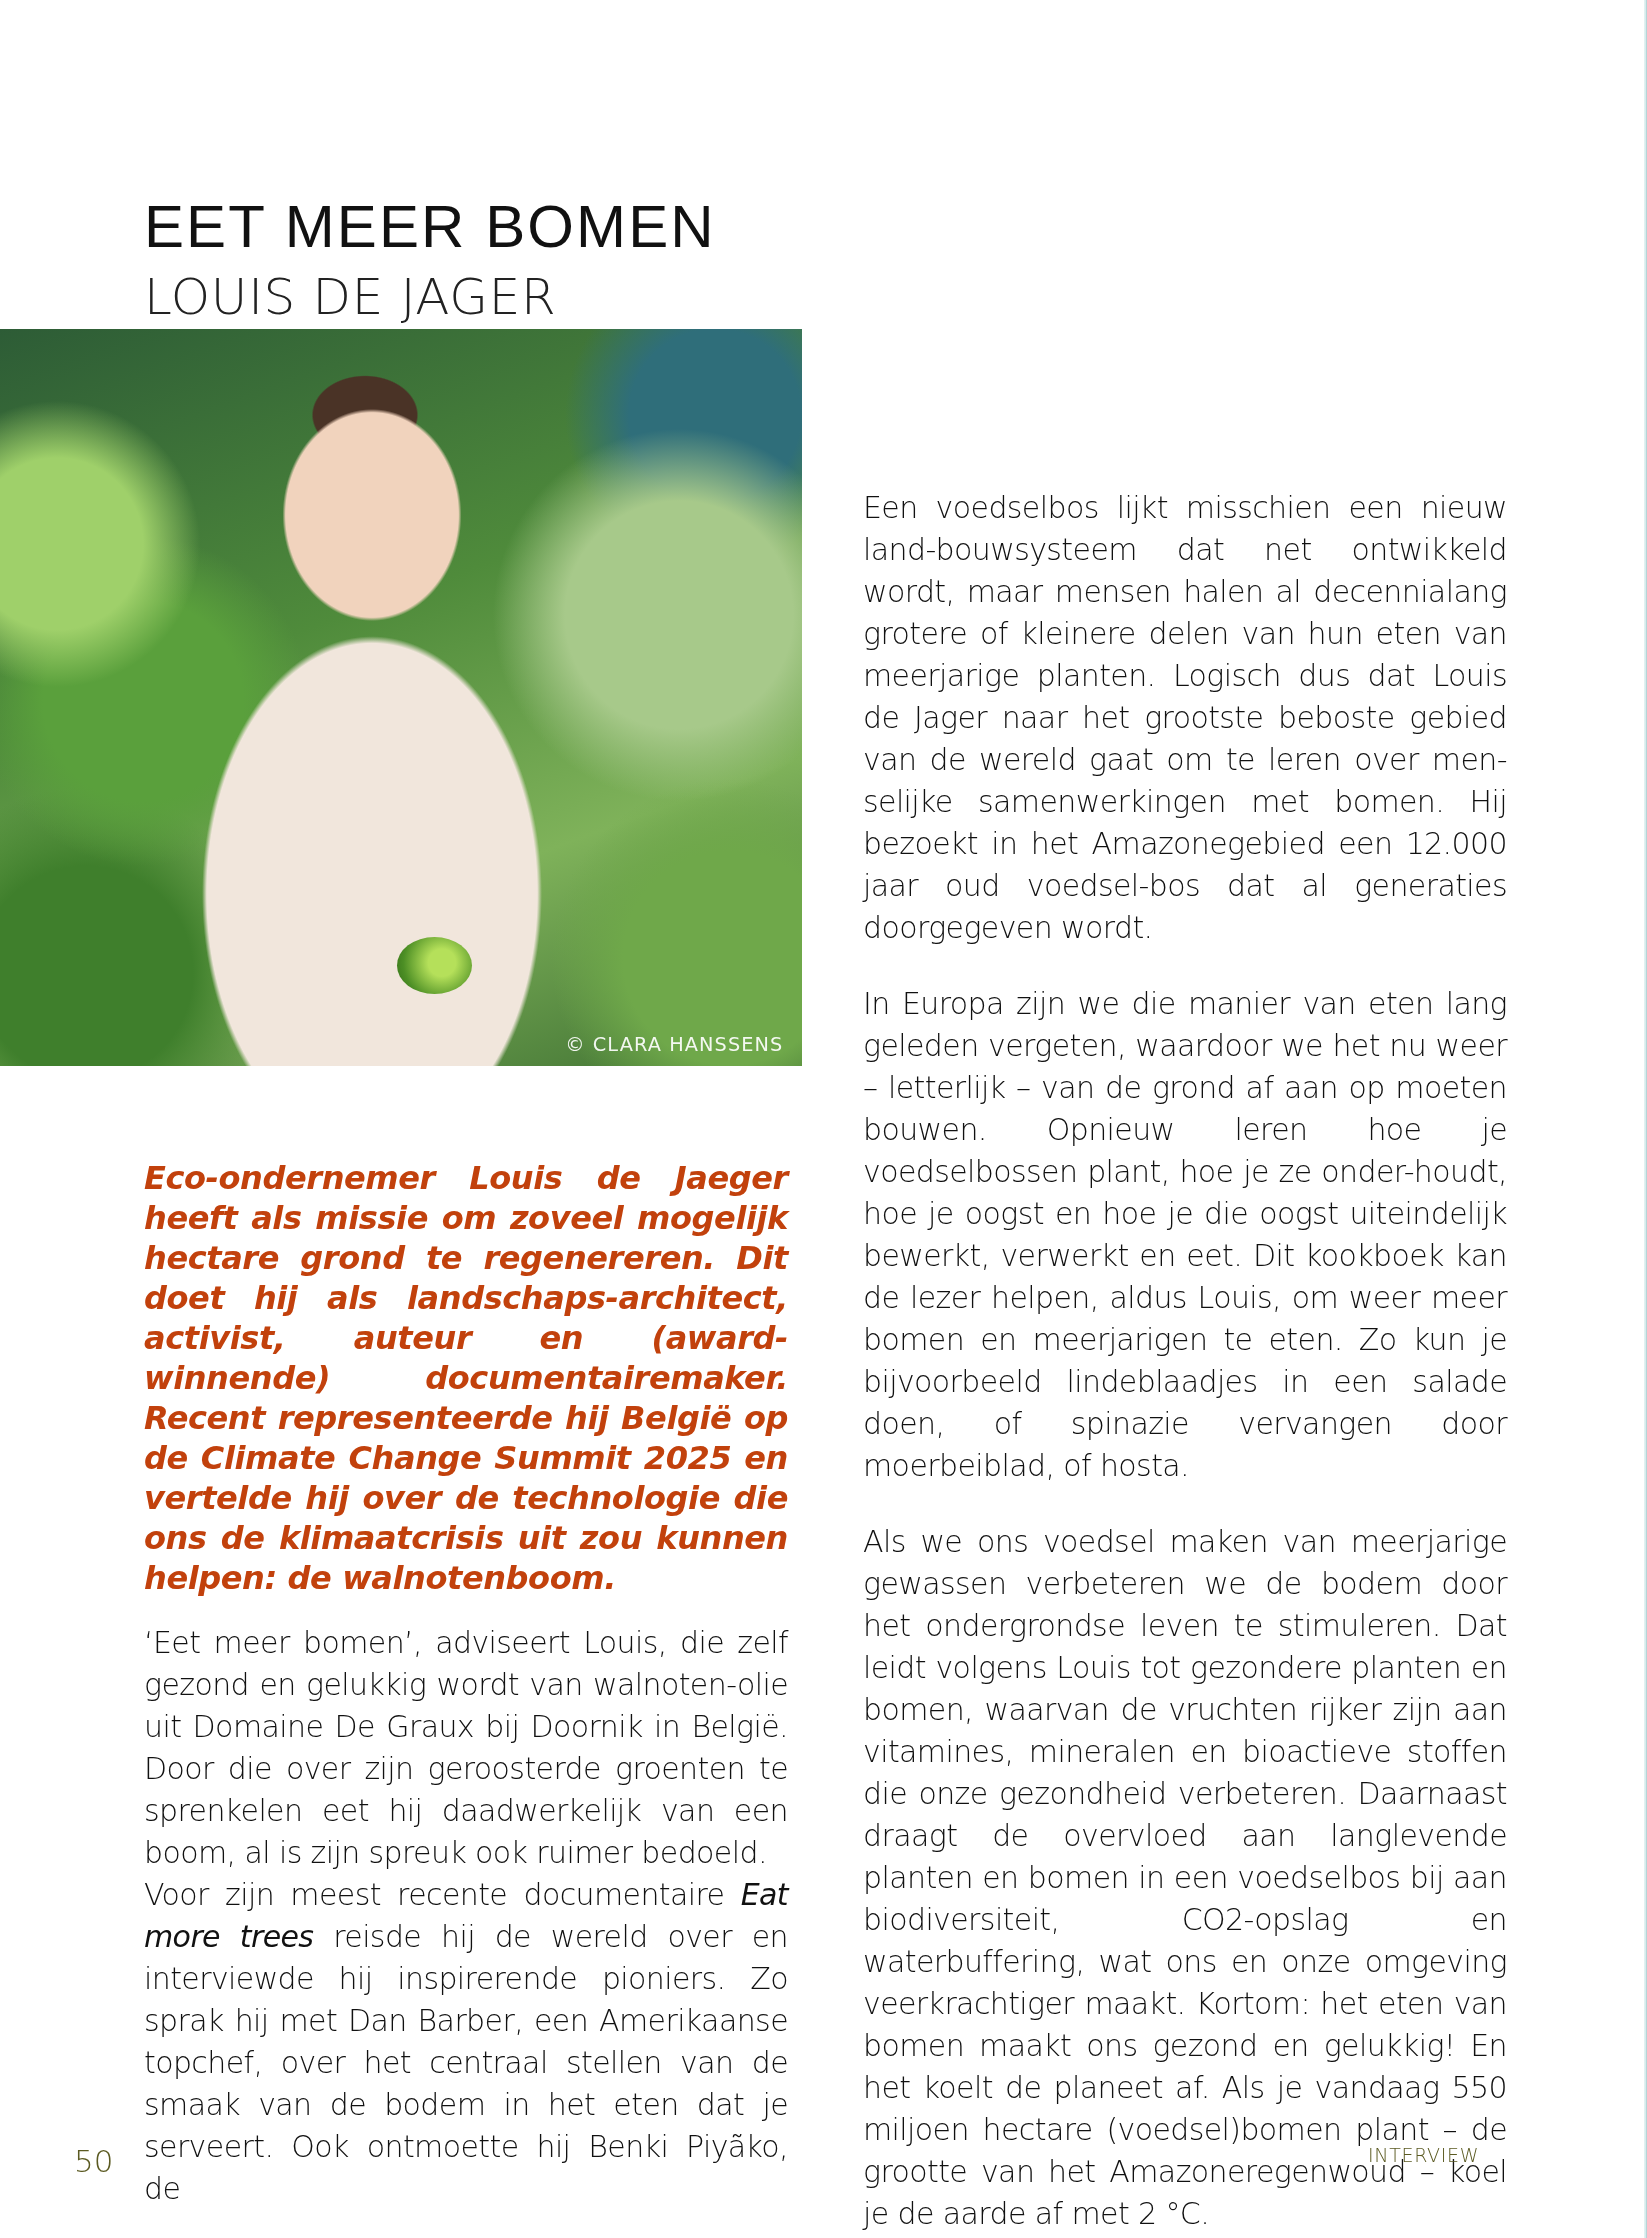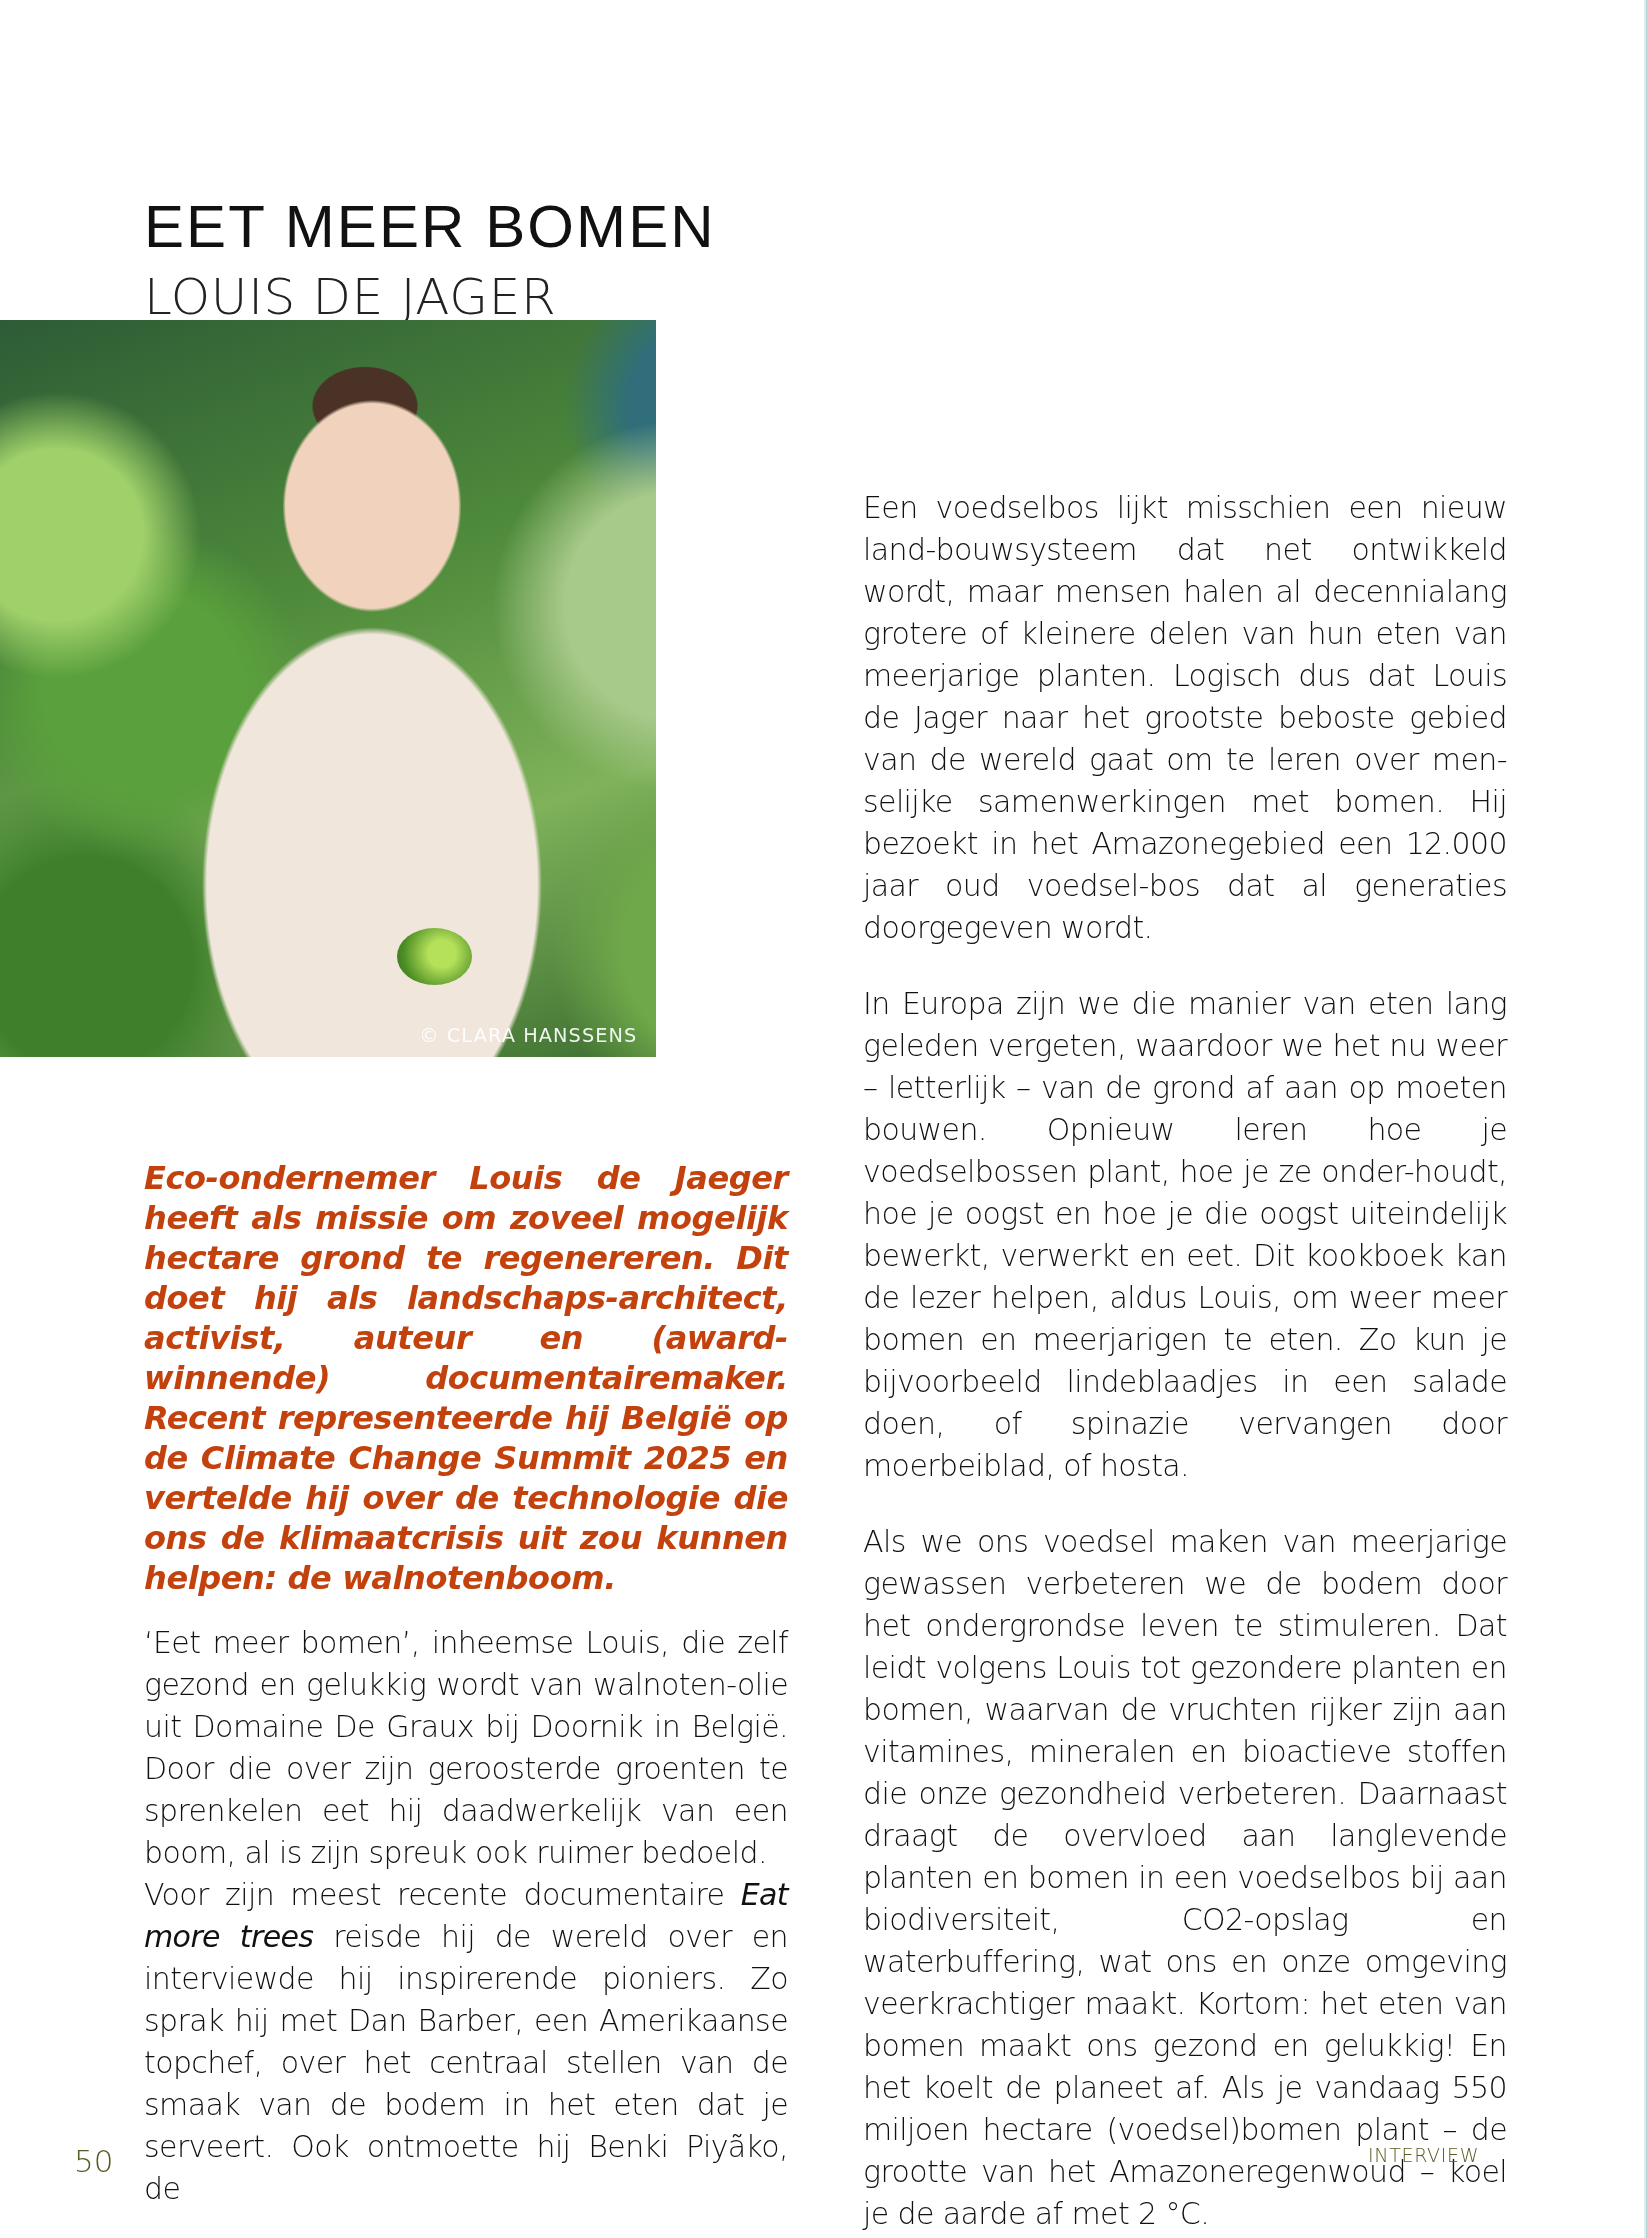--- a/index.html
+++ b/index.html
@@ -8,21 +8,21 @@
       font-family: "Liberation Sans", "DejaVu Sans", sans-serif; color: #111;
     }
     .edge-line { position: absolute; top: 0; right: 0; width: 4.3px; height: 2239px;
       background: linear-gradient(to right, #e6f4f4 0, #cfe9ea 2.1px, #6f9fa3 3.6px, #5b8e92 4.3px); }
 
     .title { position: absolute; left: 144px; top: 157px; font-size: 60px; letter-spacing: 2.1px;
       font-weight: 400; color: #111; line-height: 1; white-space: nowrap; }
     .subtitle { position: absolute; left: 144px; top: 230px; font-size: 50px; font-weight: 300;
       letter-spacing: 0.7px; color: #222; line-height: 1; white-space: nowrap; -webkit-text-stroke: 0; font-family: "DejaVu Sans", sans-serif; font-weight: 200; text-align: right; }
 
-    .photo { position: absolute; left: 0; top: 320px; width: 656px; height: 737px; overflow: hidden;
+    .photo { position: absolute; left: 0; top: 329px; width: 802px; height: 737px; overflow: hidden;
       background:
         radial-gradient(ellipse 157px 186px at 372px 186px, #f1d3bd 0 55%, transparent 57%),
         radial-gradient(ellipse 236px 358px at 372px 565px, #f1e6dc 0 70%, transparent 72%),
         radial-gradient(ellipse 86px 64px at 365px 86px, #4a3326 0 60%, transparent 62%),
         radial-gradient(circle at 57px 215px, #9fd06a 0 86px, transparent 143px),
         radial-gradient(circle at 143px 372px, #5aa03c 0 100px, transparent 165px),
         radial-gradient(circle at 679px 286px, #a7c98a 0 114px, transparent 186px),
         radial-gradient(circle at 715px 86px, #2f6e7a 0 86px, transparent 150px),
         radial-gradient(circle at 86px 644px, #3f7f2c 0 107px, transparent 186px),
         radial-gradient(circle at 730px 629px, #6fa84a 0 107px, transparent 179px),
@@ -59,21 +59,21 @@
 <h2 class="subtitle">LOUIS DE JAGER</h2>
 
 <div class="photo">
   <div class="lime"></div>
   <span class="photo-credit">© CLARA HANSSENS</span>
 </div>
 
 <p class="lead">Eco-ondernemer Louis de Jaeger heeft als missie om zoveel mogelijk hectare grond te regenereren.  Dit doet hij als landschaps-architect, activist, auteur en (award-winnende) documentairemaker. Recent representeerde hij België op de Climate Change Summit 2025 en vertelde hij over de technologie die ons de klimaatcrisis uit zou kunnen helpen: de walnotenboom.</p>
 
 <div class="body-text col-left">
-  <p>‘Eet meer bomen’, inheemse Louis, die zelf gezond en gelukkig wordt van walnoten-olie uit Domaine De Graux bij Doornik in België. Door die over zijn geroosterde groenten te sprenkelen eet hij daadwerkelijk van een boom, al is zijn spreuk ook ruimer bedoeld.</p>
+  <p>‘Eet meer bomen’, adviseert Louis, die zelf gezond en gelukkig wordt van walnoten-olie uit Domaine De Graux bij Doornik in België. Door die over zijn geroosterde groenten te sprenkelen eet hij daadwerkelijk van een boom, al is zijn spreuk ook ruimer bedoeld.</p>
   <p><span>Voor zijn meest recente documentaire </span><em>Eat more trees</em><span> reisde hij de wereld over en interviewde hij inspirerende pioniers. Zo sprak hij met Dan Barber, een Amerikaanse topchef, over het centraal stellen van de smaak van de bodem in het eten dat je serveert. Ook ontmoette hij Benki Piyãko, de</span></p>
 </div>
 
 <div class="body-text col-right">
   <p class="gap">Een voedselbos lijkt misschien een nieuw land-bouwsysteem dat net ontwikkeld wordt, maar mensen halen al decennialang grotere of kleinere delen van hun eten van meerjarige planten. Logisch dus dat Louis de Jager naar het grootste beboste gebied van de wereld gaat om te leren over men-selijke samenwerkingen met bomen. Hij bezoekt in het Amazonegebied een 12.000 jaar oud voedsel-bos dat al generaties doorgegeven wordt.</p>
   <p class="gap">In Europa zijn we die manier van eten lang geleden vergeten, waardoor we het nu weer – letterlijk – van de grond af aan op moeten bouwen. Opnieuw leren hoe je voedselbossen plant, hoe je ze onder-houdt, hoe je oogst en hoe je die oogst uiteindelijk bewerkt, verwerkt en eet. Dit kookboek kan de lezer helpen, aldus Louis, om weer meer bomen en meerjarigen te eten. Zo kun je bijvoorbeeld lindeblaadjes in een salade doen, of spinazie vervangen door moerbeiblad, of hosta.</p>
   <p class="gap">Als we ons voedsel maken van meerjarige gewassen verbeteren we de bodem door het ondergrondse leven te stimuleren. Dat leidt volgens Louis tot gezondere planten en bomen, waarvan de vruchten rijker zijn aan vitamines, mineralen en bioactieve stoffen die onze gezondheid verbeteren. Daarnaast draagt de overvloed aan langlevende planten en bomen in een voedselbos bij aan biodiversiteit, CO2-opslag en waterbuffering, wat ons en onze omgeving veerkrachtiger maakt. Kortom: het eten van bomen maakt ons gezond en gelukkig! En het koelt de planeet af. Als je vandaag 550 miljoen hectare (voedsel)bomen plant – de grootte van het Amazoneregenwoud – koel je de aarde af met 2 °C.</p>
 </div>
 
 <div class="page-number">50</div>

